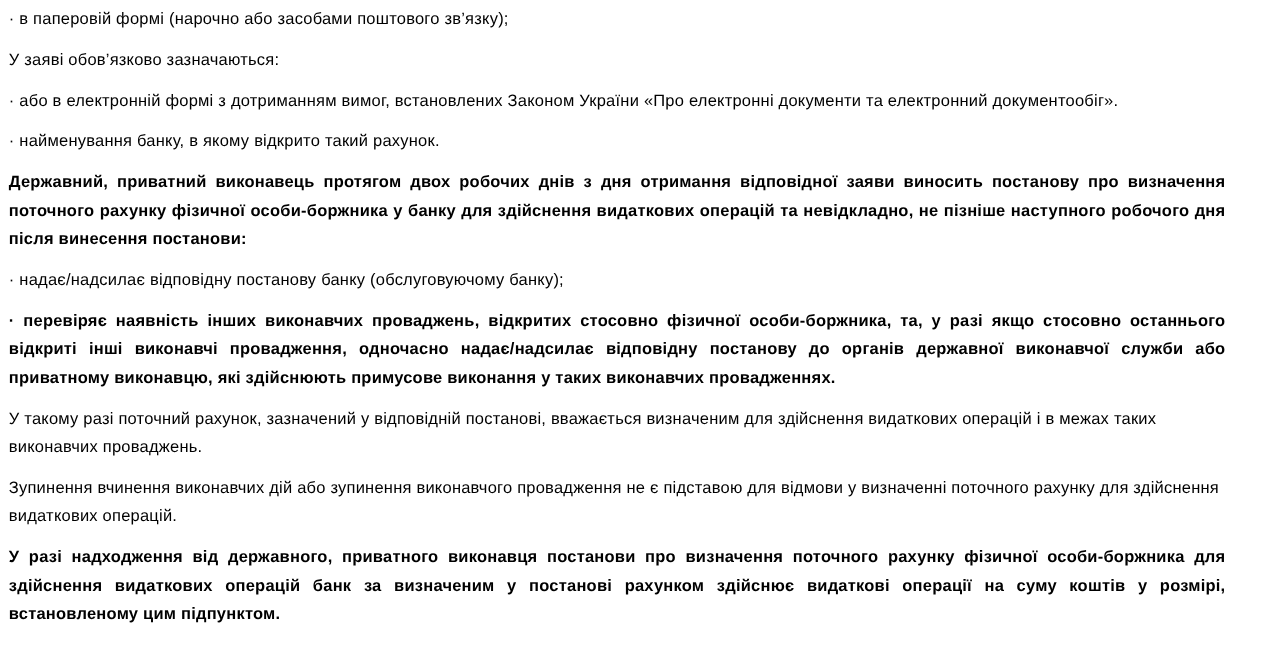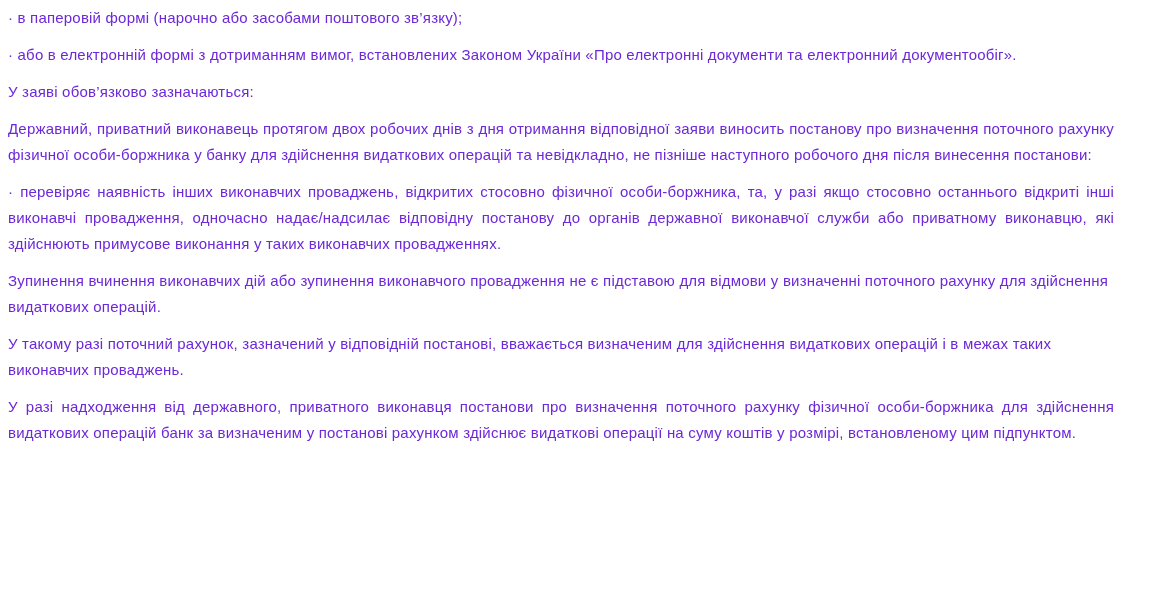--- a/index.html
+++ b/index.html
@@ -12,36 +12,39 @@
     height: 595px;
     overflow: hidden;
   }
   .article-text {
     box-sizing: border-box;
     width: 1122px;
     padding: 5px 8px 0 8px;
     font-family: "Liberation Sans", "DejaVu Sans", sans-serif;
     font-size: 15px;
     line-height: 26px;
-    color: #6d28d9;
+    color: #000000;
     letter-spacing: 0.2px;
   }
   .article-text p {
     margin: 0 0 11px 0;
   }
   .article-text p.justify {
     text-align: justify;
+    font-weight: bold;
   }
 </style>
 </head>
 <body>
 
 <div class="article-text">
   <p>· в паперовій формі (нарочно або засобами поштового зв’язку);</p>
+  <p>У заяві обов’язково зазначаються:</p>
   <p>· або в електронній формі з дотриманням вимог, встановлених Законом України «Про електронні документи та електронний документообіг».</p>
-  <p>У заяві обов’язково зазначаються:</p>
+  <p>· найменування банку, в якому відкрито такий рахунок.</p>
   <p class="justify">Державний, приватний виконавець протягом двох робочих днів з дня отримання відповідної заяви виносить постанову про визначення поточного рахунку фізичної особи-боржника у банку для здійснення видаткових операцій та невідкладно, не пізніше наступного робочого дня після винесення постанови:</p>
+  <p>· надає/надсилає відповідну постанову банку (обслуговуючому банку);</p>
   <p class="justify">· перевіряє наявність інших виконавчих проваджень, відкритих стосовно фізичної особи-боржника, та, у разі якщо стосовно останнього відкриті інші виконавчі провадження, одночасно надає/надсилає відповідну постанову до органів державної виконавчої служби або приватному виконавцю, які здійснюють примусове виконання у таких виконавчих провадженнях.</p>
+  <p>У такому разі поточний рахунок, зазначений у відповідній постанові, вважається визначеним для здійснення видаткових операцій і в межах таких виконавчих проваджень.</p>
   <p>Зупинення вчинення виконавчих дій або зупинення виконавчого провадження не є підставою для відмови у визначенні поточного рахунку для здійснення видаткових операцій.</p>
-  <p>У такому разі поточний рахунок, зазначений у відповідній постанові, вважається визначеним для здійснення видаткових операцій і в межах таких виконавчих проваджень.</p>
   <p class="justify">У разі надходження від державного, приватного виконавця постанови про визначення поточного рахунку фізичної особи-боржника для здійснення видаткових операцій банк за визначеним у постанові рахунком здійснює видаткові операції на суму коштів у розмірі, встановленому цим підпунктом.</p>
 
 </div>
 
 </body></html>

